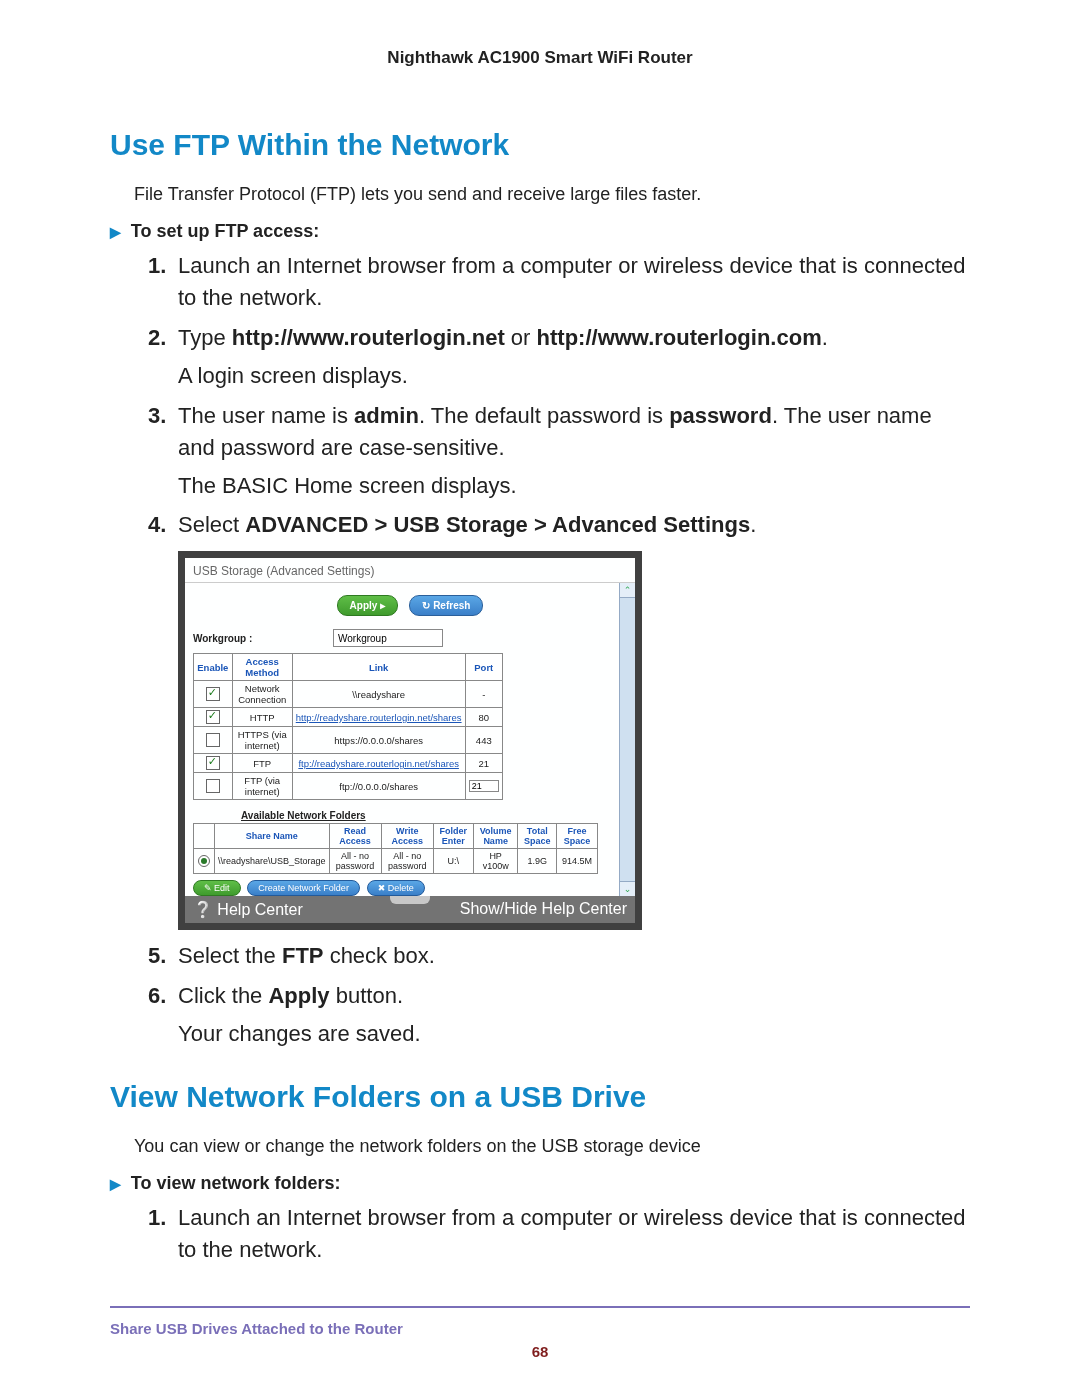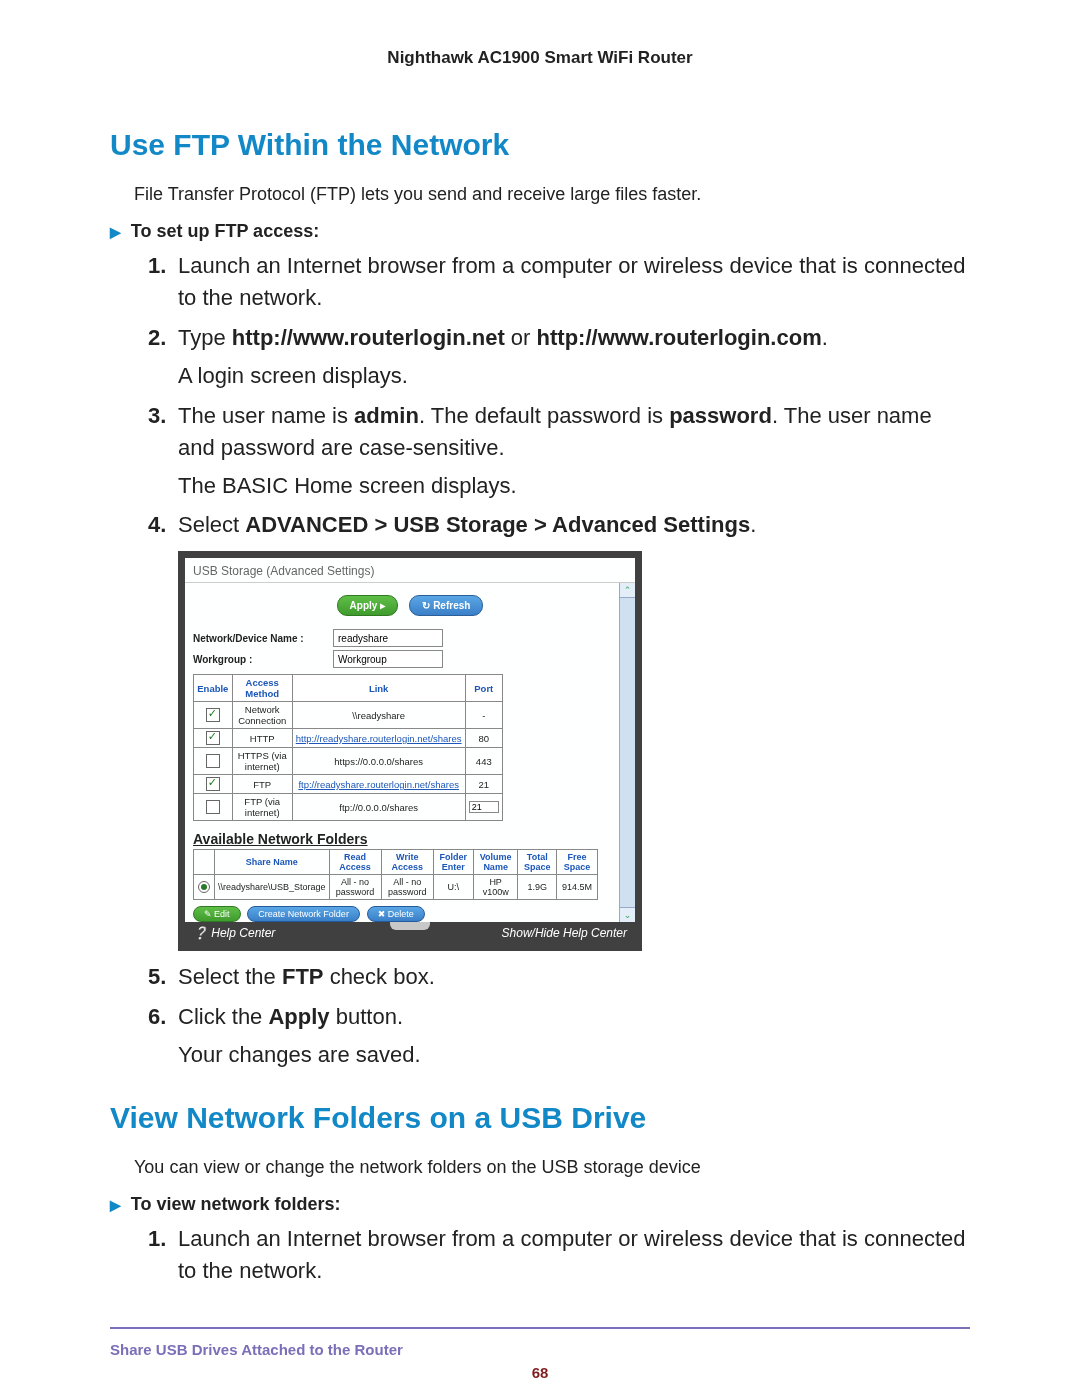--- a/index.html
+++ b/index.html
@@ -185,23 +185,24 @@
   .portcell input {
     width: 24px;
     border: 1px solid #888;
     font-size: 9px;
     text-align: left;
     padding: 0 2px;
   }
 
   .avhead {
     font-weight: 700;
-    font-size: 14px;
+    font-size: 10px;
     text-decoration: underline;
     margin-top: 10px;
+    margin-left: 48px;
   }
   table.folders {
     border-collapse: collapse;
     width: 405px;
     margin-top: 2px;
     font-size: 9px;
   }
   table.folders th, table.folders td {
     border: 1px solid #888;
     padding: 2px 3px;
@@ -233,29 +234,28 @@
     border-radius: 9px;
     font-size: 9px;
     padding: 2px 10px;
     color: #fff;
     margin-right: 4px;
     border: 1px solid #225a9a;
   }
   .sbtn-blue { background: linear-gradient(#5aa7e6,#3a7fc8);}
   .sbtn-green{ background: linear-gradient(#5fbe47,#3f9b2d); border-color:#2e7a21;}
   .shot-footer {
-    background: #404040;
+    background: #737373;
     color: #fff;
-    font-size: 12px;
+    font-size: 16px;
     padding: 4px 8px;
     display: flex;
     justify-content: space-between;
     margin-top: 0;
     position: relative;
-    font-style: italic;
   }
   .shot-footer .tab {
     position: absolute;
     left: 50%;
     top: 0;
     transform: translateX(-50%);
     width: 40px;
     height: 8px;
     background: #c8c8c8;
     border-radius: 0 0 6px 6px;
@@ -310,24 +310,20 @@
     </li>
   </ol>
 
   <div class="shot">
     <div class="shot-title">USB Storage (Advanced Settings)</div>
     <div style="position:relative;">
       <div class="shot-body">
         <div class="btnrow">
           <span class="btn btn-green">Apply ▸</span>
           <span class="btn btn-blue">↻ Refresh</span>
-        </div>
-        <div class="formrow">
-          <label>Network/Device Name :</label>
-          <input value="readyshare" style="">
         </div>
         <div class="formrow">
           <label>Workgroup :</label>
           <input value="Workgroup" style="">
         </div>
 
         <table class="access">
           <tbody>
               <tr>
             <th style="width:36px">Enable</th>

